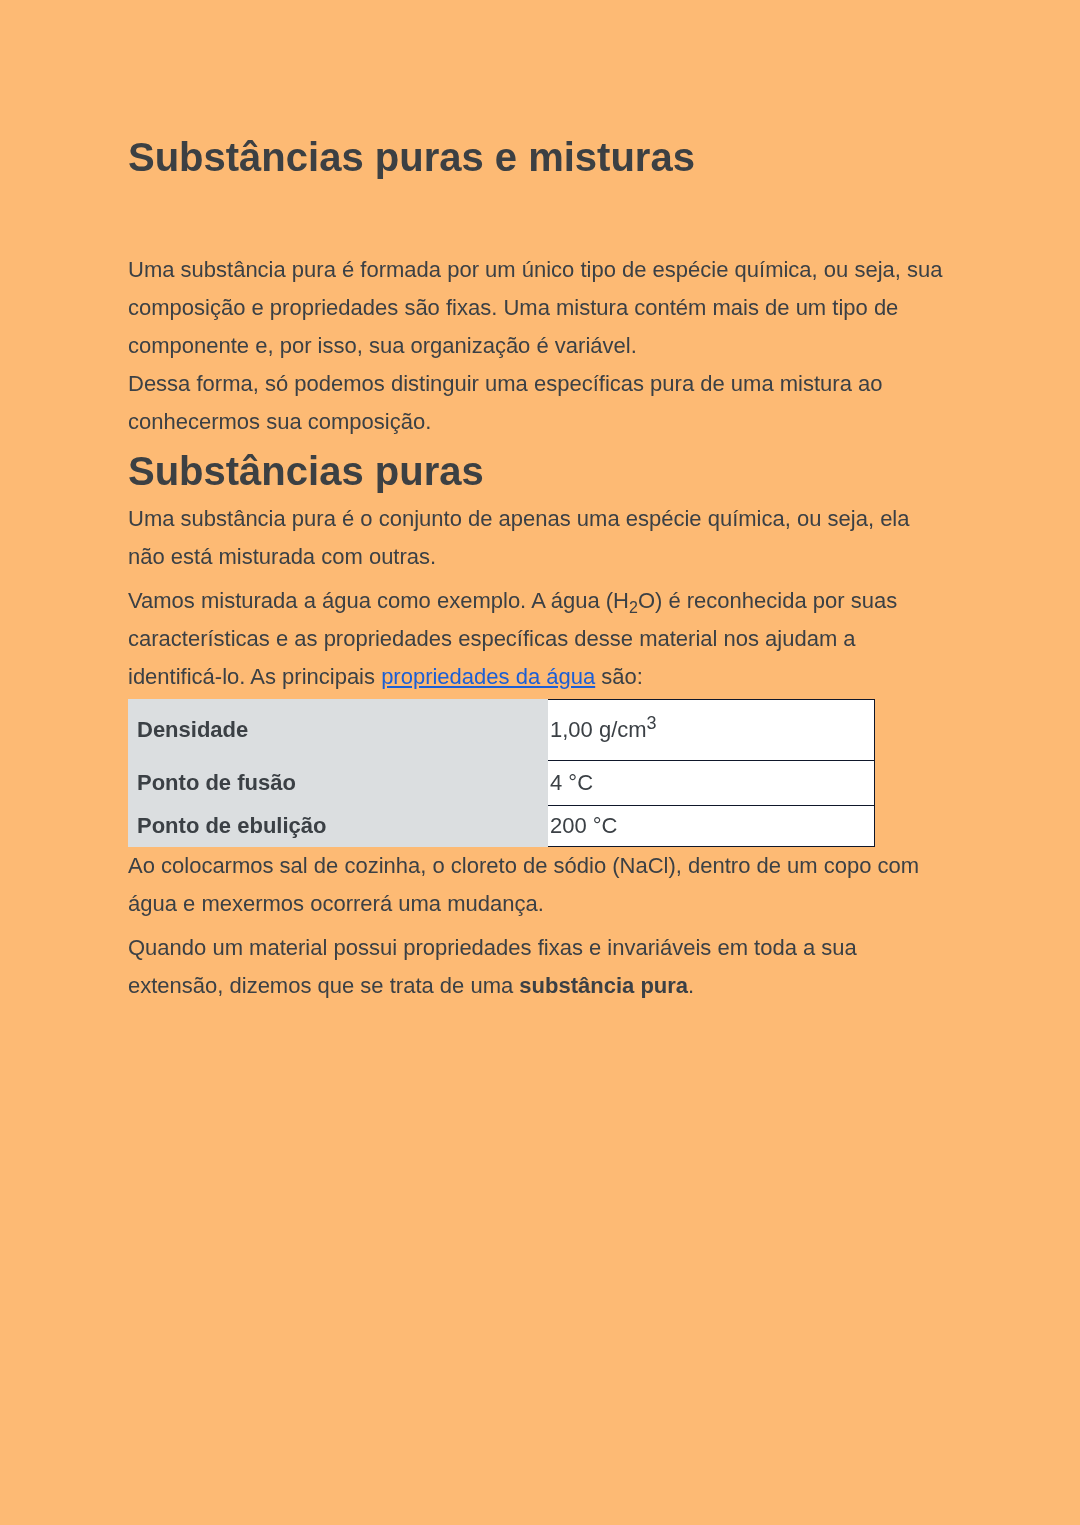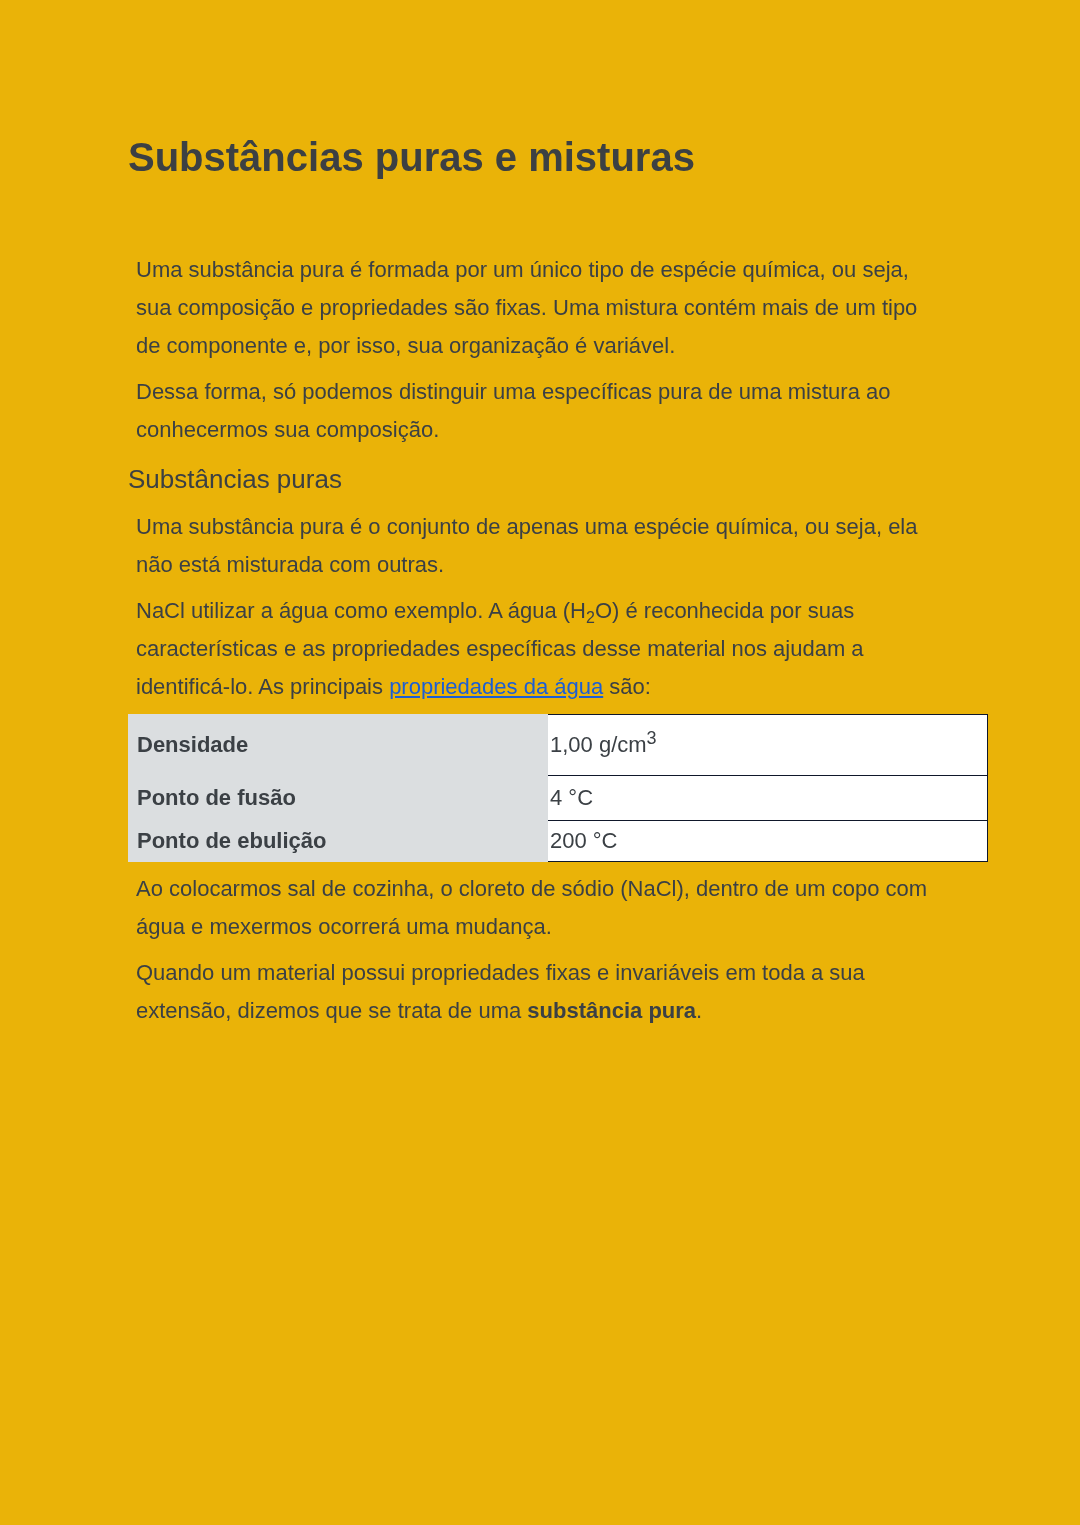--- a/index.html
+++ b/index.html
@@ -4,63 +4,63 @@
 <style>
   html, body {
     margin: 0;
     padding: 0;
     background: #ffffff;
   }
   .page {
     position: relative;
     width: 1080px;
     height: 1525px;
-    background: #eab308;
+    background: #fdba74;
     font-family: "Liberation Sans", "DejaVu Sans", sans-serif;
     color: #3b4045;
     overflow: hidden;
   }
   .content {
     box-sizing: border-box;
     padding: 135px 133px 0 128px;
   }
   h1.doc-title {
     font-size: 40px;
     line-height: 45px;
     font-weight: 700;
     color: #3c4043;
     margin: 0 0 71px 0;
   }
   p.body-text {
     font-size: 22px;
     line-height: 38px;
-    margin: 8px;
+    margin: 0;
   }
   p.body-text.gap-top {
     margin-top: 6px;
   }
   h2.section-title {
-    font-size: 26px;
+    font-size: 40px;
     line-height: 35px;
-    font-weight: 400;
+    font-weight: 700;
     color: #3c4043;
     margin: 13px 0 11px 0;
   }
   a.doc-link {
     color: #1b5ed6;
     text-decoration: underline;
   }
   sub.formula-sub {
     font-size: 16px;
     line-height: 0;
   }
   table.props-table {
     border-collapse: collapse;
     table-layout: fixed;
-    width: 860px;
+    width: 747px;
     margin-top: 3px;
     font-size: 22px;
   }
   table.props-table td {
     vertical-align: middle;
   }
   td.prop-label {
     background: #dbdee0;
     font-weight: 700;
     width: 410px;
@@ -96,21 +96,21 @@
 
     <p class="body-text">Uma substância pura é formada por um único tipo de espécie química, ou seja, sua composição e propriedades são fixas. Uma mistura contém mais de um tipo de componente e, por isso, sua organização é variável.</p>
 
     <p class="body-text">Dessa forma, só podemos distinguir uma específicas pura de uma mistura ao conhecermos sua composição.</p>
 
 
     <h2 class="section-title">Substâncias puras</h2>
 
     <p class="body-text">Uma substância pura é o conjunto de apenas uma espécie química, ou seja, ela não está misturada com outras.</p>
 
-    <p class="body-text gap-top"><span>NaCl utilizar a água como exemplo. A água (H</span><sub class="formula-sub">2</sub><span>O) é reconhecida por suas características e as propriedades específicas desse material nos ajudam a identificá-lo. As principais </span><a class="doc-link" href="#">propriedades da água</a><span> são:</span></p>
+    <p class="body-text gap-top"><span>Vamos misturada a água como exemplo. A água (H</span><sub class="formula-sub">2</sub><span>O) é reconhecida por suas características e as propriedades específicas desse material nos ajudam a identificá-lo. As principais </span><a class="doc-link" href="#">propriedades da água</a><span> são:</span></p>
 
     <table class="props-table">
       <tbody>
         <tr class="row-tall">
           <td class="prop-label">Densidade</td>
           <td class="prop-value"><span>1,00 g/cm</span><sup class="value-sup">3</sup></td>
         </tr>
         <tr class="row-mid">
           <td class="prop-label">Ponto de fusão</td>
           <td class="prop-value"><span>4 °C</span><sup class="value-sup"></sup></td>

